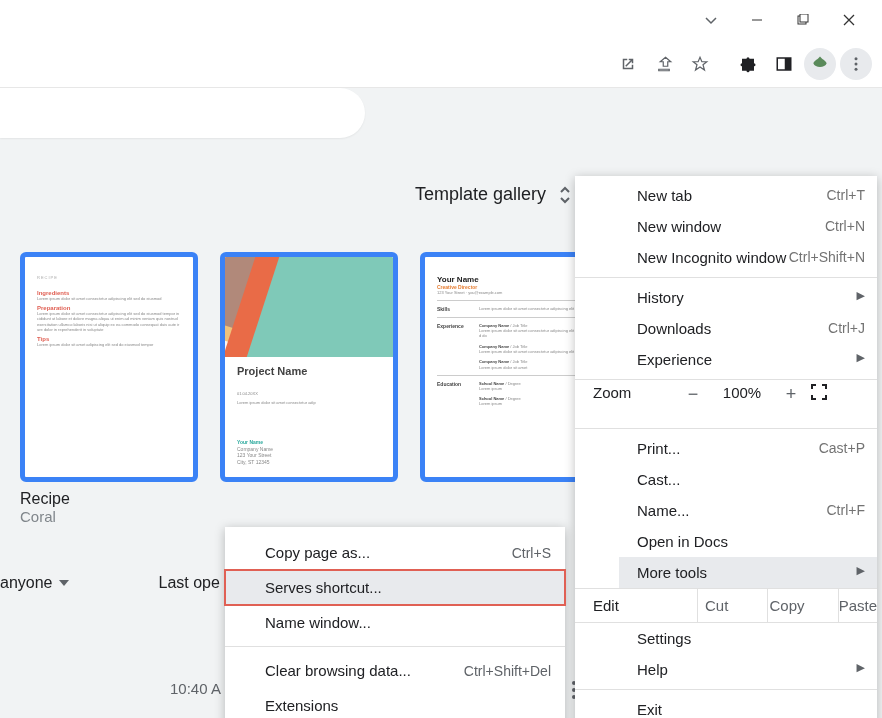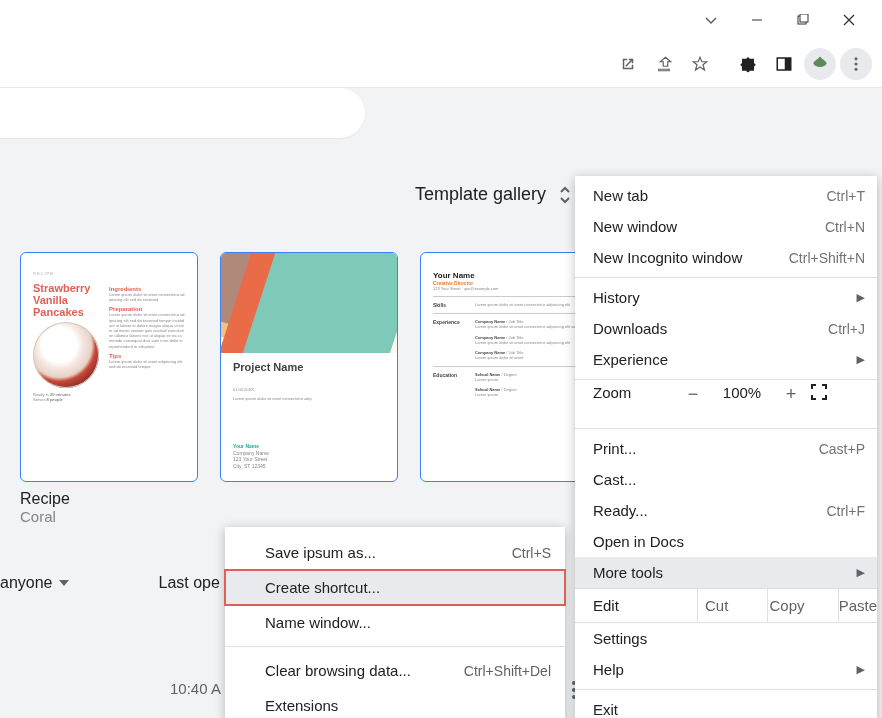--- a/index.html
+++ b/index.html
@@ -10,21 +10,21 @@
   .toolbar { height: 48px; background: #fff; border-bottom: 1px solid #e7e7e7; display: flex; align-items: center; justify-content: flex-end; padding-right: 10px; gap: 4px; }
   .toolbar .ticon { width: 32px; height: 32px; display: flex; align-items: center; justify-content: center; color: #5f6368; border-radius: 50%; }
   .toolbar .avatar { background: #e8eaed; }
   .toolbar .ext { color: #202124; }
   .toolbar .menu-dots { background: #e8eaed; }
   .bg { position: relative; width: 882px; height: 630px; background: #f1f3f4; }
   .searchbar { position: absolute; left: 0; top: 0; width: 365px; height: 50px; background: #fff; border-radius: 0 25px 25px 0; box-shadow: 0 1px 2px rgba(0,0,0,0.06); }
   .template-header { position: absolute; left: 0; right: 0; top: 96px; display: flex; justify-content: flex-end; align-items: center; padding-right: 310px; gap: 12px; color: #202124; font-size: 18px; }
   .template-cards { position: absolute; left: 20px; top: 164px; display: flex; gap: 22px; }
   .card { width: 178px; }
-  .card .doc { width: 178px; height: 230px; background: #fff; border: 1px solid #3b82f6; border-radius: 6px; padding: 18px 12px 12px 12px; overflow: hidden; position: relative; }
+  .card .doc { width: 178px; height: 230px; background: #fff; border: 5px solid #3b82f6; border-radius: 6px; padding: 18px 12px 12px 12px; overflow: hidden; position: relative; }
   .card .title { margin-top: 8px; font-size: 16px; color: #202124; }
   .card .sub { font-size: 15px; color: #80868b; }
   
   .recipe .htxt { font-size: 11px; font-weight: 700; color: #e06054; line-height: 1.1; }
   .recipe .cols { display: flex; gap: 8px; margin-top: 6px; }
   .recipe .colL { width: 68px; }
   .recipe .colR { flex: 1; }
   .recipe .small { font-size: 4px; color: #888; line-height: 1.3; word-break: break-all; }
   .recipe .sec { font-size: 6px; font-weight: 700; color: #e06054; margin-top: 4px; }
   .recipe .plate { width: 66px; height: 66px; border-radius: 50%; background: radial-gradient(circle at 40% 35%, #fff 0 30%, #f5e7e1 40%, #e7d2c6 55%, #c8483a 62%, #7a2720 80%); box-shadow: inset 0 0 0 1px #d9c7b8; margin-top: 4px; }
@@ -47,21 +47,21 @@
   .resume .row { display: flex; gap: 6px; }
   .resume .label { width: 36px; font-weight: 700; font-size: 5px; }
   .resume .val { flex: 1; font-size: 4px; color: #888; line-height: 1.3; word-break: break-all; }
   .filters { position: absolute; left: 0; top: 486px; display: flex; gap: 90px; font-size: 16px; color: #202124; align-items: center; padding-left: 0; }
   .filters .f1 { display: flex; align-items: center; gap: 6px; }
   .times { position: absolute; left: 170px; top: 592px; font-size: 15px; color: #5f6368; }
   .kebab { position: absolute; left: 562px; top: 584px; width: 24px; height: 36px; display: flex; flex-direction: column; align-items: center; justify-content: center; gap: 3px; }
   .dot3 { width: 4px; height: 4px; border-radius: 50%; background: #5f6368; }
 
   .main-menu { position: absolute; left: 575px; top: 88px; width: 302px; background: #fff; box-shadow: 0 2px 10px rgba(0,0,0,0.25); padding: 4px 0; font-size: 15px; }
-  .mm-item { display: flex; align-items: center; justify-content: space-between; padding: 7px 12px 7px 18px; color: #202124; cursor: default; }
+  .mm-item { display: flex; justify-content: space-between; padding: 7px 12px 7px 18px; color: #202124; cursor: default; margin-left: 44px; }
   .mm-item .shortcut { color: #737373; font-size: 14px; }
   .mm-item.sel { background: #e8eaed; }
   .mm-sep { height: 1px; background: #e0e0e0; margin: 4px 0; }
   .mm-zoom { display: flex; align-items: flex-start; padding: 0 12px 0 18px; height: 40px; }
   .mm-zoom .zlabel { width: 80px; }
   .mm-zoom .zbtn { width: 40px; text-align: center; color: #5f6368; font-size: 18px; }
   .mm-zoom .zval { width: 58px; text-align: center; }
   .mm-zoom .full { width: 40px; text-align: center; }
   .mm-edit { display: flex; border-top: 1px solid #e0e0e0; border-bottom: 1px solid #e0e0e0; }
   .mm-edit .elabel { padding: 8px 0 8px 18px; width: 90px; }
@@ -155,28 +155,20 @@
           <path d="M3 7 L7 3 L11 7 M3 13 L7 17 L11 13" stroke="#5f6368" stroke-width="2" fill="none"></path>
         </svg>
     </span>
   </div>
 
   <div class="template-cards">
     <div class="card">
       <div class="doc recipe">
         <div style="font-size:4px;color:#aaa;letter-spacing:1px">RECIPE</div>
         <div class="cols">
-          <div class="colL">
-            <div class="htxt" style="white-space:pre-line">Strawberry
-Vanilla
-Pancakes</div>
-            <div class="plate"></div>
-            <div class="small" style="margin-top:4px">Ready in <b>20 minutes</b></div>
-            <div class="small">Serves <b>8 people</b></div>
-          </div>
           <div class="colR">
             <div class="sec">Ingredients</div>
             <div class="small">Lorem ipsum dolor sit amet consectetur adipiscing elit sed do eiusmod</div>
             <div class="sec">Preparation</div>
             <div class="small">Lorem ipsum dolor sit amet consectetur adipiscing elit sed do eiusmod tempor incididunt ut labore et dolore magna aliqua ut enim ad minim veniam quis nostrud exercitation ullamco laboris nisi ut aliquip ex ea commodo consequat duis aute irure dolor in reprehenderit in voluptate</div>
             <div class="sec">Tips</div>
             <div class="small">Lorem ipsum dolor sit amet adipiscing elit sed do eiusmod tempor</div>
           </div>
         </div>
       </div>
@@ -287,21 +279,21 @@
     <div class="mm-sep"></div>
     <div class="mm-item">
         <span>Print...</span>
         <span class="shortcut">Cast+P</span>
       </div>
     <div class="mm-item">
         <span>Cast...</span>
         <span></span>
       </div>
     <div class="mm-item">
-        <span>Ready...</span>
+        <span>Name...</span>
         <span class="shortcut">Ctrl+F</span>
       </div>
     <div class="mm-item">
         <span>Open in Docs</span>
         <span></span>
       </div>
     <div class="mm-item sel">
         <span>More tools</span>
         <span class="arrow-r">▶</span>
       </div>
@@ -321,25 +313,25 @@
       </div>
     <div class="mm-sep"></div>
     <div class="mm-item">
         <span>Exit</span>
         <span></span>
       </div>
   </div>
 
   <div class="sub-menu">
     <div class="sm-item">
-        <span>Save ipsum as...</span>
+        <span>Copy page as...</span>
         <span class="shortcut">Ctrl+S</span>
       </div>
     <div class="sm-item hi">
-        <span>Create shortcut...</span>
+        <span>Serves shortcut...</span>
         <span></span>
       </div>
     <div class="sm-item">
         <span>Name window...</span>
         <span></span>
       </div>
     <div class="sm-sep"></div>
     <div class="sm-item">
         <span>Clear browsing data...</span>
         <span class="shortcut">Ctrl+Shift+Del</span>

